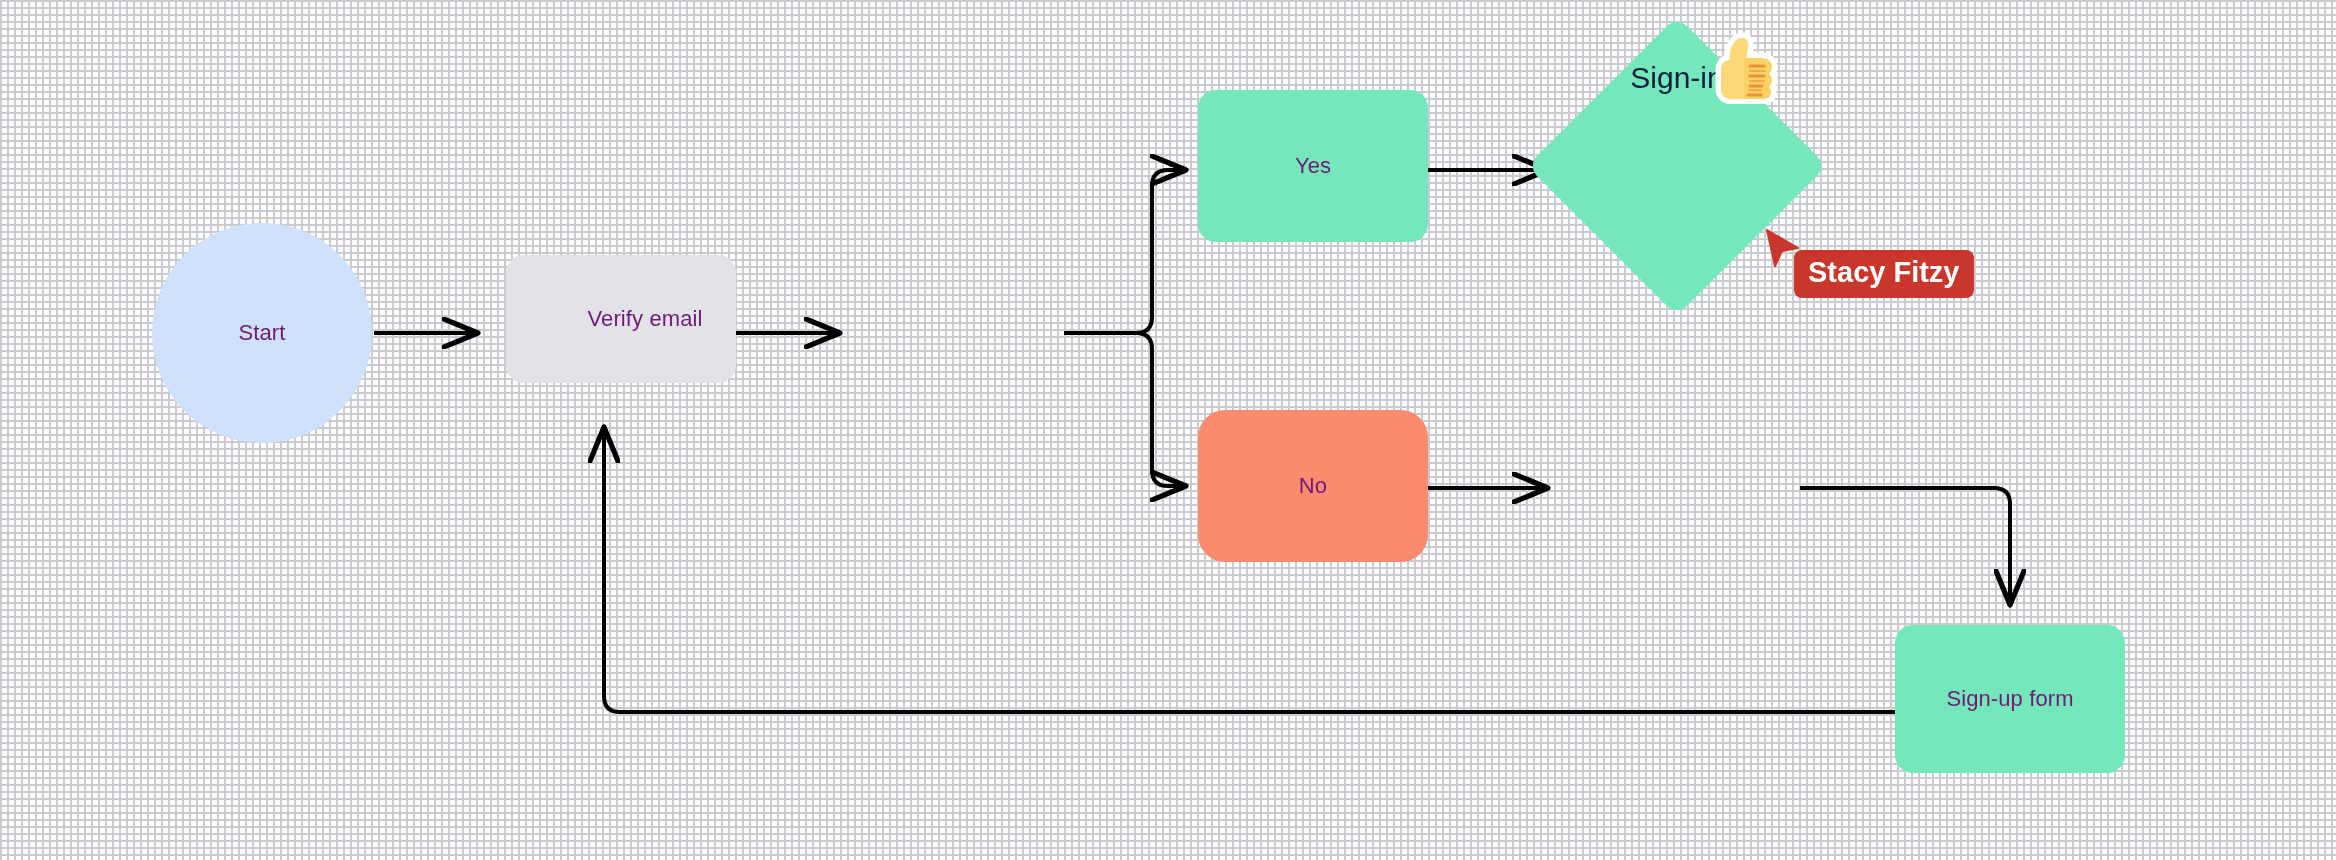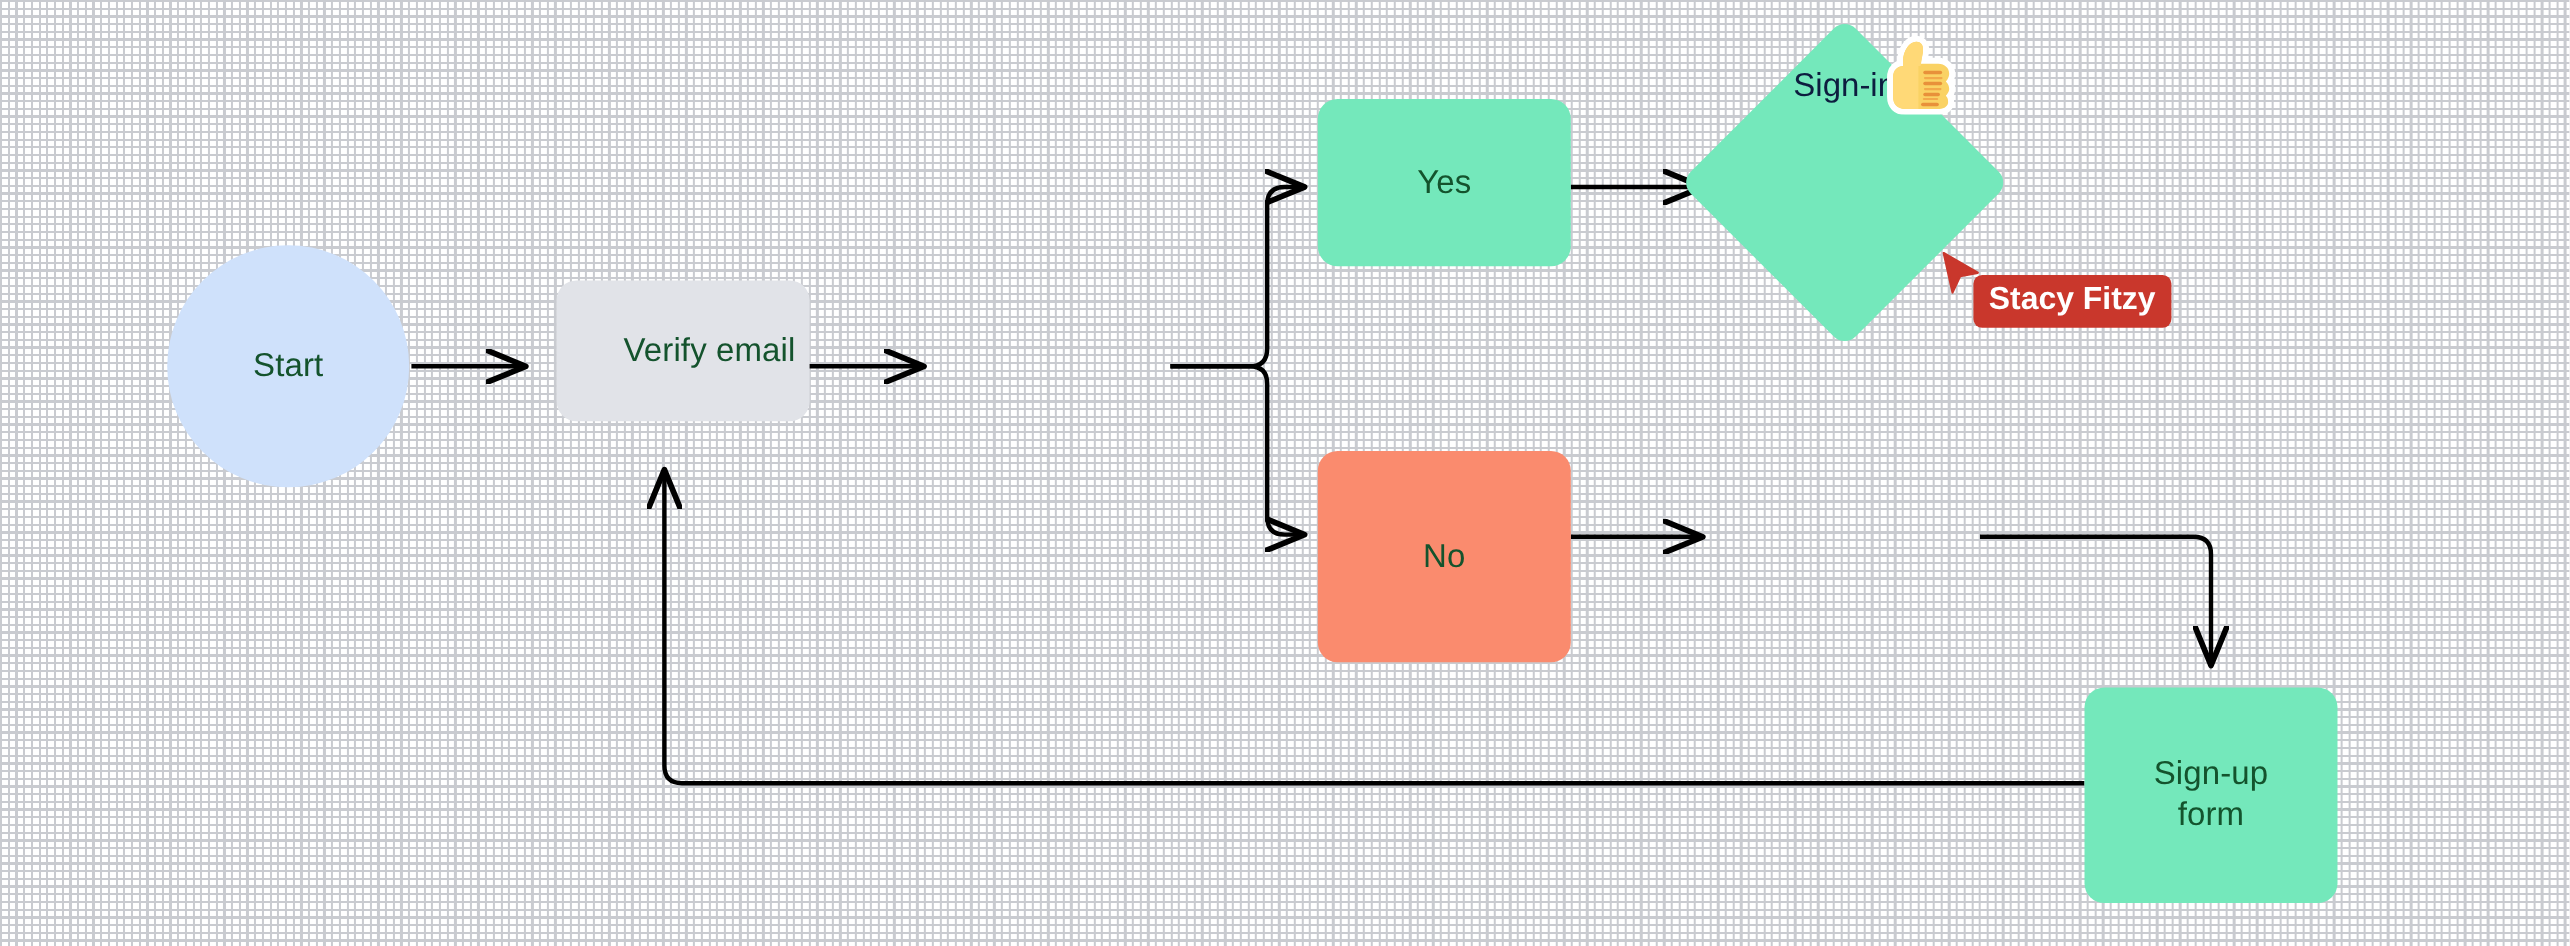--- a/index.html
+++ b/index.html
@@ -33,22 +33,22 @@
     width: 2336px;
     height: 860px;
     overflow: visible;
   }
   .node {
     position: absolute;
     display: flex;
     align-items: center;
     justify-content: center;
     text-align: center;
-    color: #14532d;
-    font-size: 30px;
+    color: #701a75;
+    font-size: 22px;
     line-height: 1.22;
     letter-spacing: 0.1px;
     box-sizing: border-box;
     user-select: none;
   }
   .node-circle {
     border-radius: 50%;
   }
   .node-rect {
     border-radius: 18px;
@@ -142,26 +142,26 @@
     <span>Yes</span>
   </div>
 
   <div class="diamond-wrap" style="left:1571px; top:60px; width:212px; height:212px;">
     <div class="diamond-shape" style="background:#74e8bb;"></div>
     <div class="diamond-label">
       <span>Sign-in</span>
     </div>
   </div>
 
-  <div class="node node-rect" style="left:1198px; top:410px; width:230px; height:192px; background:#fa8b6e;">
+  <div class="node node-rect" style="left:1198px; top:410px; width:230px; height:152px; background:#fa8b6e;border-radius:27px;">
     <span>No</span>
   </div>
 
 
-  <div class="node node-rect" style="left:1895px; top:625px; width:230px; height:196px; background:#74e8bb;">
+  <div class="node node-rect" style="left:1895px; top:625px; width:230px; height:148px; background:#74e8bb;">
     <span style="display:block; max-width:150px;">Sign-up form</span>
   </div>
 
   <div class="sticker" style="left:1706px; top:30px;">
     <svg viewBox="0 0 74 74" width="74" height="74">
 
       <path d="M24 30 L24 26 C24 16 30 8 36 8 C41 8 43 12 42 18 L40 28 L56 28
                C62 28 66 32 66 37 C66 41 63 44 63 44 C65 46 66 48 66 51
                C66 54 63 57 63 57 C65 59 65 61 65 63 C65 66 62 69 57 69
                L26 69 C19 69 15 65 15 58 L15 40 C15 34 19 30 24 30 Z" fill="#ffffff" stroke="#ffffff" stroke-width="11" stroke-linejoin="round"></path>

